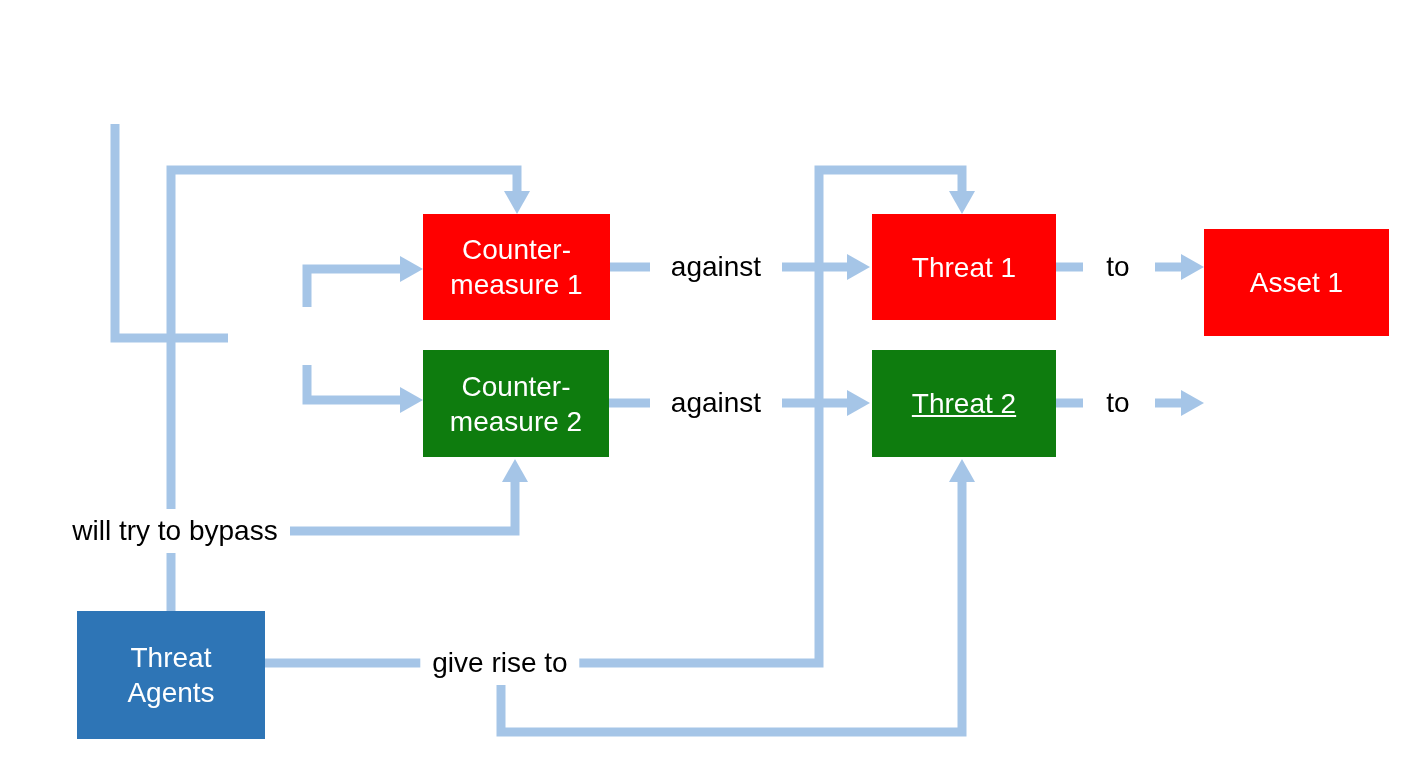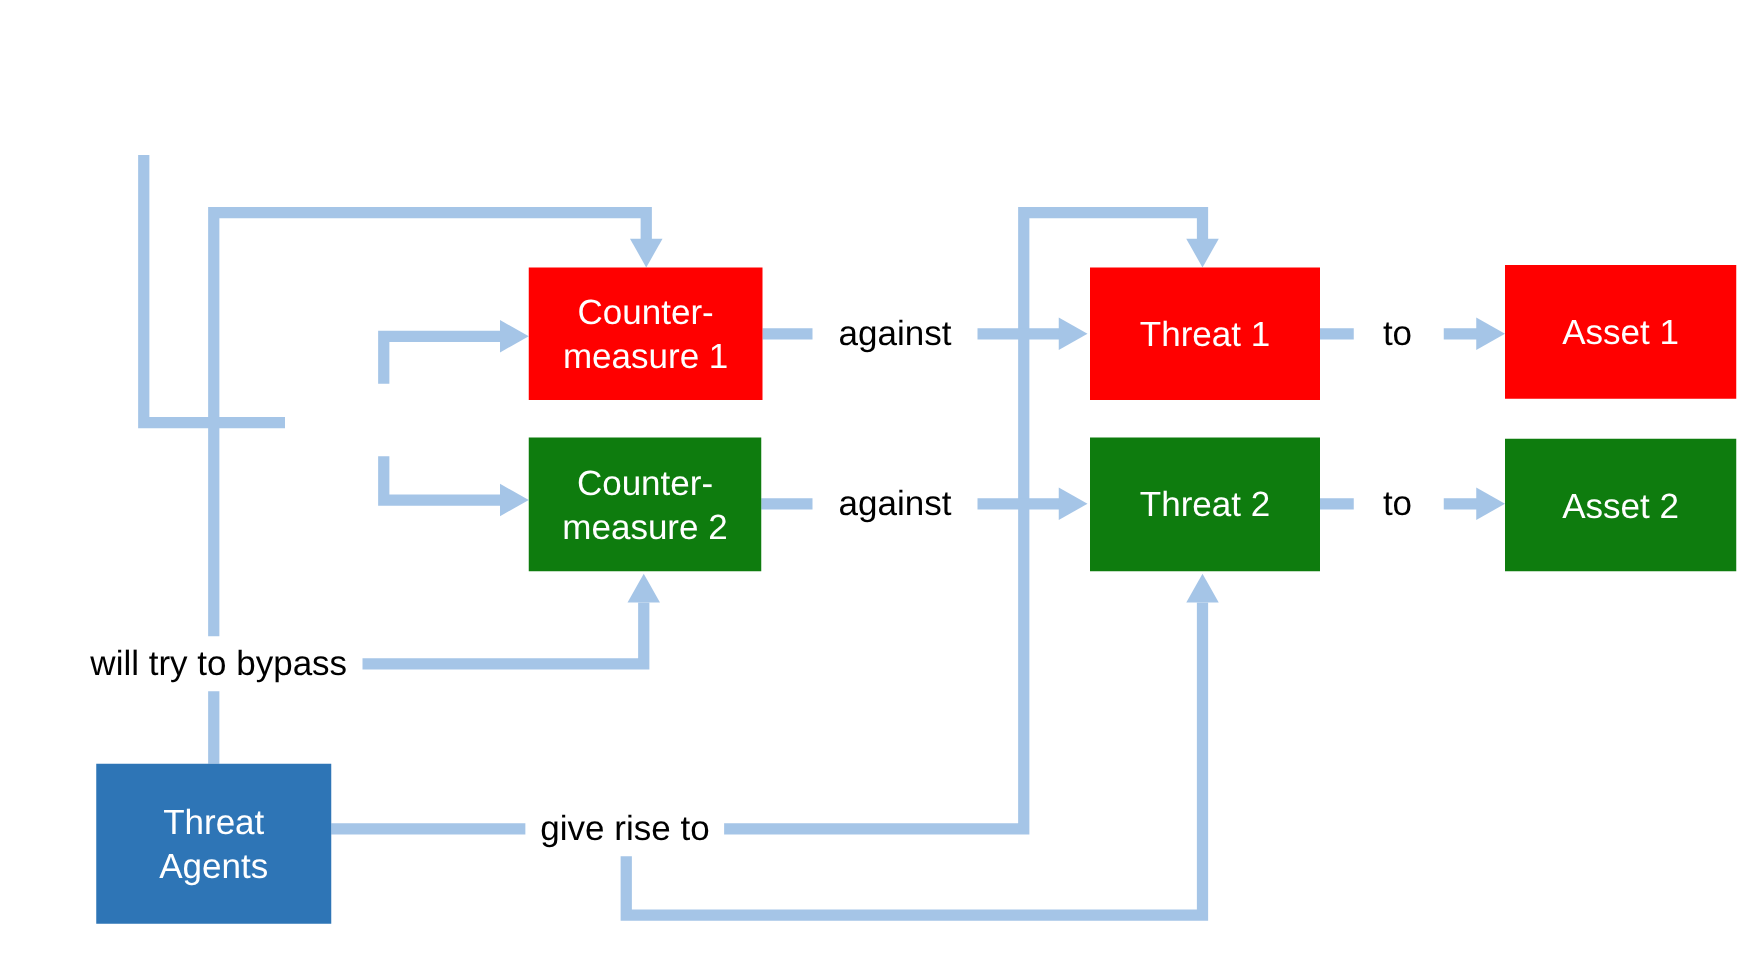--- a/index.html
+++ b/index.html
@@ -136,19 +136,18 @@
 Agents</div>
 
   <div class="node" style="left: 423px; top: 214px; width: 187px; height: 106px; background-color: rgb(255, 0, 0);">Counter-
 measure 1</div>
 
   <div class="node" style="left: 423px; top: 350px; width: 186px; height: 107px; background-color: rgb(14, 124, 14);">Counter-
 measure 2</div>
 
   <div class="node" style="left: 872px; top: 214px; width: 184px; height: 106px; background-color: rgb(255, 0, 0);">Threat 1</div>
 
-  <div class="node" style="left: 872px; top: 350px; width: 184px; height: 107px; background-color: rgb(14, 124, 14);">Threat 2</div>
+  <div class="node" style="left: 872px; top: 350px; width: 184px; height: 107px; background-color: rgb(14, 124, 14); text-decoration: underline;">Threat 2</div>
 
-  <div class="node" style="left: 1204px; top: 212px; width: 185px; height: 107px; background-color: rgb(255, 0, 0);">Asset 1</div>
+  <div class="node" style="left: 1204px; top: 229px; width: 185px; height: 107px; background-color: rgb(255, 0, 0);">Asset 1</div>
 
-  <div class="node" style="left: 1204px; top: 351px; width: 185px; height: 106px; background-color: rgb(14, 124, 14);">Asset 2</div>
 
 </div>
 
 </body></html>

